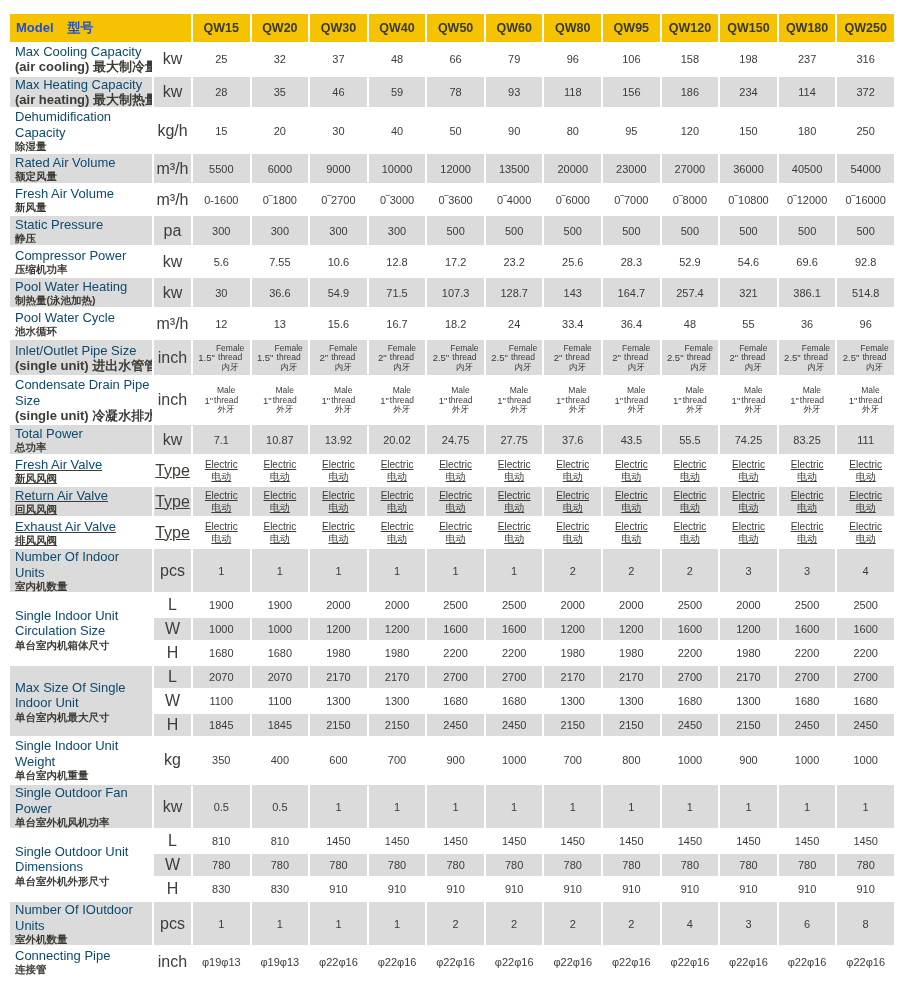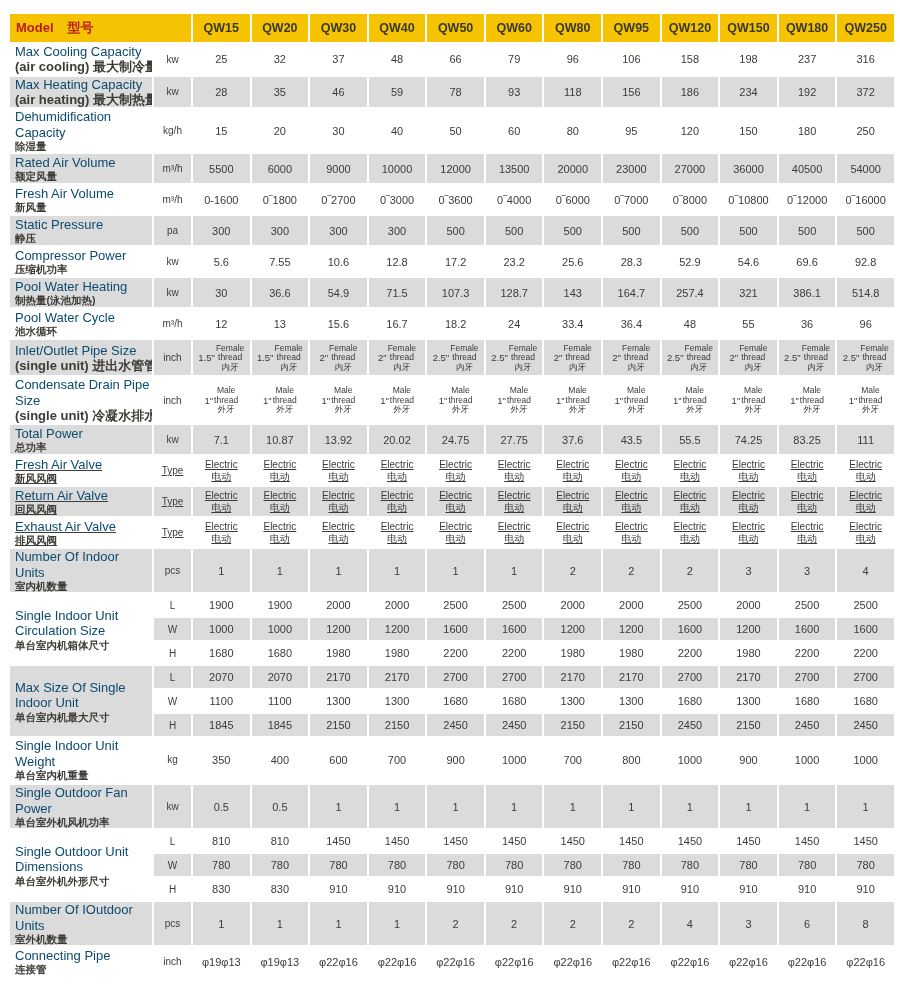--- a/index.html
+++ b/index.html
@@ -25,28 +25,28 @@
   col.c-unit{width:37px;}
   td{vertical-align:middle;text-align:center;padding:0;overflow:hidden;}
   td.w{background:#ffffff;}
   td.g{background:var(--gray);}
   td.y{background:var(--yellow);}
   tr.tr-header td{height:28px;}
   tr.tr-simple td{height:29px;}
   tr.tr-pipe td{height:35px;}
   tr.tr-valve td{height:29px;text-decoration:underline;}
   tr.tr-sub td{height:22px;}
-  td.model-cell{text-align:left;padding-left:6px;font-weight:bold;font-size:13px;color:#b91c1c;}
+  td.model-cell{text-align:left;padding-left:6px;font-weight:bold;font-size:13px;color:#1d4ed8;}
   td.model-cell .zh{margin-left:14px;}
   td.col-head{font-weight:bold;font-size:12.5px;color:#3a3930;}
   td.label{text-align:left;padding-left:5px;line-height:1.18;}
   .lab-en{font-size:13px;color:#0c4a6e;}
   .lab-zh{font-size:10.5px;font-weight:bold;color:#3c3b35;}
   .lab-sm{font-size:13px;font-weight:bold;color:#3c3b35;white-space:nowrap;}
-  td.unit{font-size:10px;color:#3e3d38;margin-left:20px;}
+  td.unit{font-size:16px;color:#3e3d38;margin-left:20px;}
   td.val{font-size:11px;color:#3c3b36;}
   td.valve div{font-size:10px;line-height:1.2;}
   .pipewrap{display:flex;align-items:center;justify-content:center;gap:1px;}
   .pnum{font-size:9.5px;}
   .pstack{display:flex;flex-direction:column;font-size:8.5px;line-height:1.1;text-align:center;justify-content:flex-end;}
 </style>
 </head>
 <body>
 
 <div class="page">
@@ -112,35 +112,35 @@
           <td class="val g">28</td>
           <td class="val g">35</td>
           <td class="val g">46</td>
           <td class="val g">59</td>
           <td class="val g">78</td>
           <td class="val g">93</td>
           <td class="val g">118</td>
           <td class="val g">156</td>
           <td class="val g">186</td>
           <td class="val g">234</td>
-          <td class="val g">192</td>
+          <td class="val g">114</td>
           <td class="val g">372</td>
         </tr>
         <tr class="tr-simple">
           <td class="label w">
             <div class="lab-en">Dehumidification Capacity</div>
             <div class="lab-zh">除湿量</div>
           </td>
           <td class="unit w">kg/h</td>
           <td class="val w">15</td>
           <td class="val w">20</td>
           <td class="val w">30</td>
           <td class="val w">40</td>
           <td class="val w">50</td>
-          <td class="val w">60</td>
+          <td class="val w">90</td>
           <td class="val w">80</td>
           <td class="val w">95</td>
           <td class="val w">120</td>
           <td class="val w">150</td>
           <td class="val w">180</td>
           <td class="val w">250</td>
         </tr>
         <tr class="tr-simple">
           <td class="label g">
             <div class="lab-en">Rated Air Volume</div>

